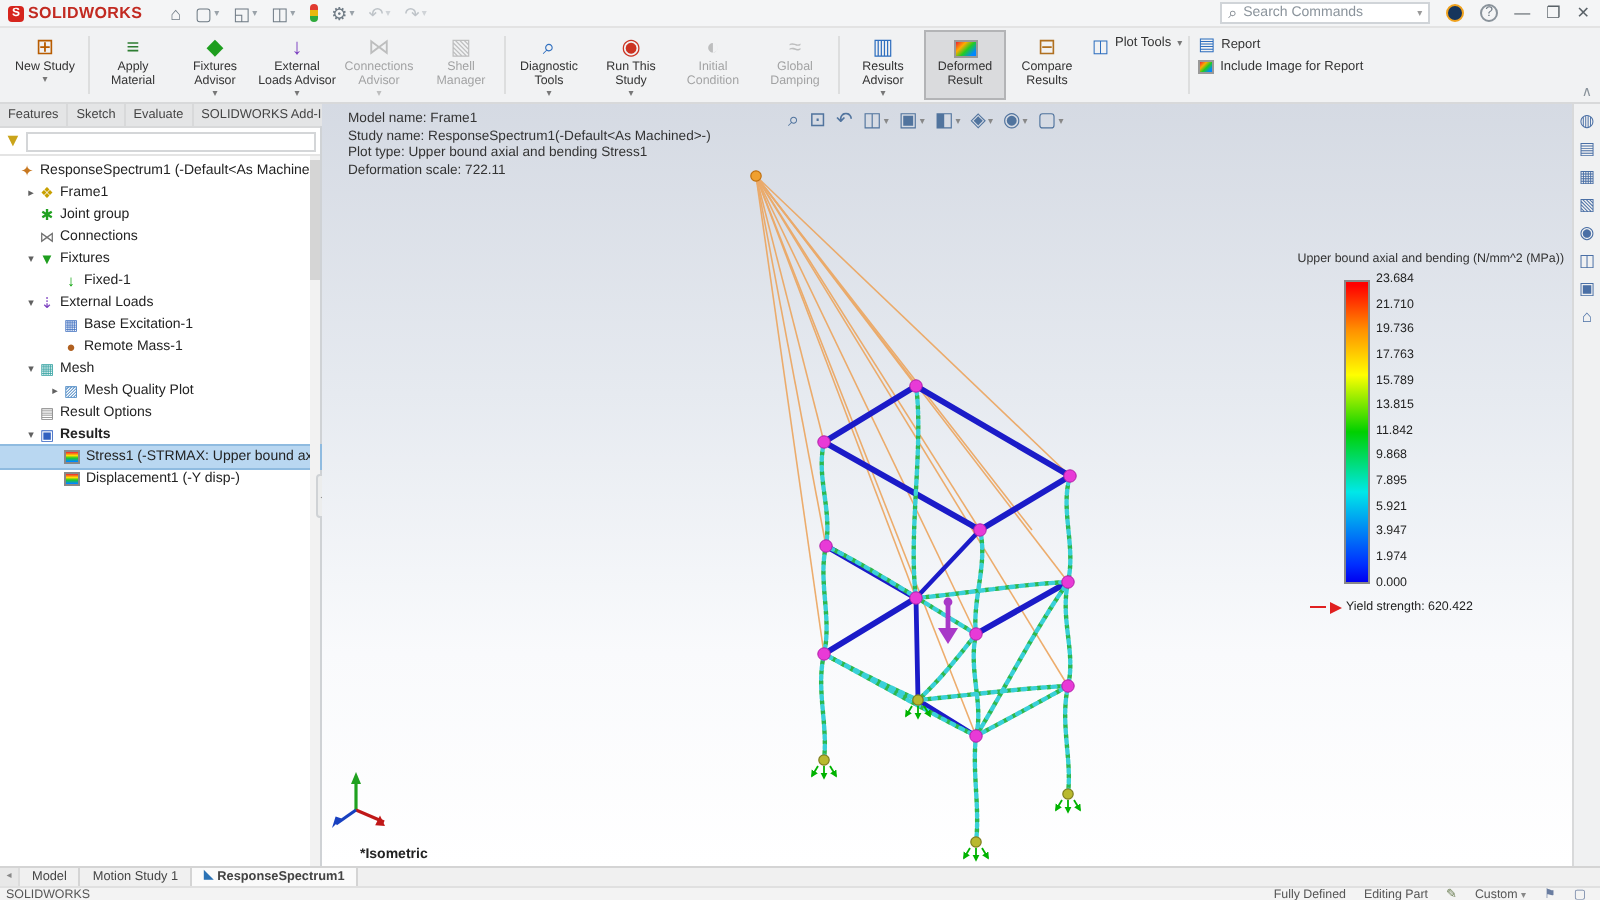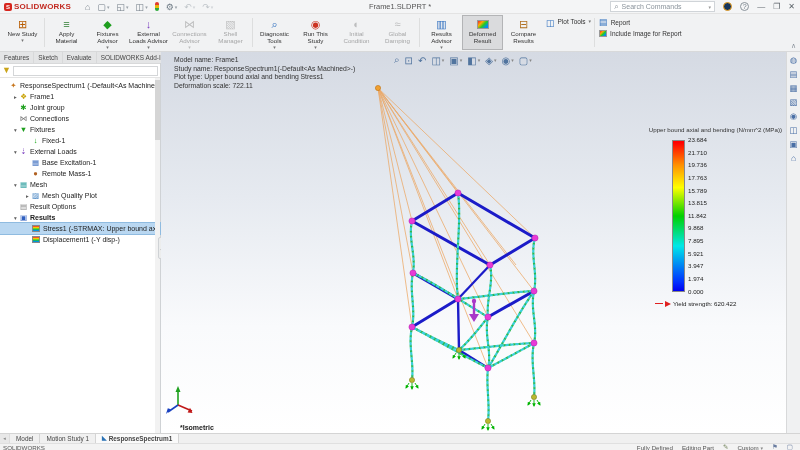--- a/index.html
+++ b/index.html
@@ -122,21 +122,20 @@
       </span>
     <span class="ci" style="opacity:.4">
         <span>↶</span>
         <span class="caret">▾</span>
       </span>
     <span class="ci" style="opacity:.4">
         <span>↷</span>
         <span class="caret">▾</span>
       </span>
   </div>
-  <div id="win-title">Frame1.SLDPRT *</div>
   <div class="tb-right">
     <div class="searchbox">
       <span class="mag">⌕</span>
       <span style="flex:1">Search Commands</span>
       <span class="caret" style="font-size:5px;color:#999">▾</span>
     </div>
     <span class="user-badge"></span>
     <span class="help-badge">?</span>
     <span class="winctl">—</span>
     <span class="winctl">❐</span>

